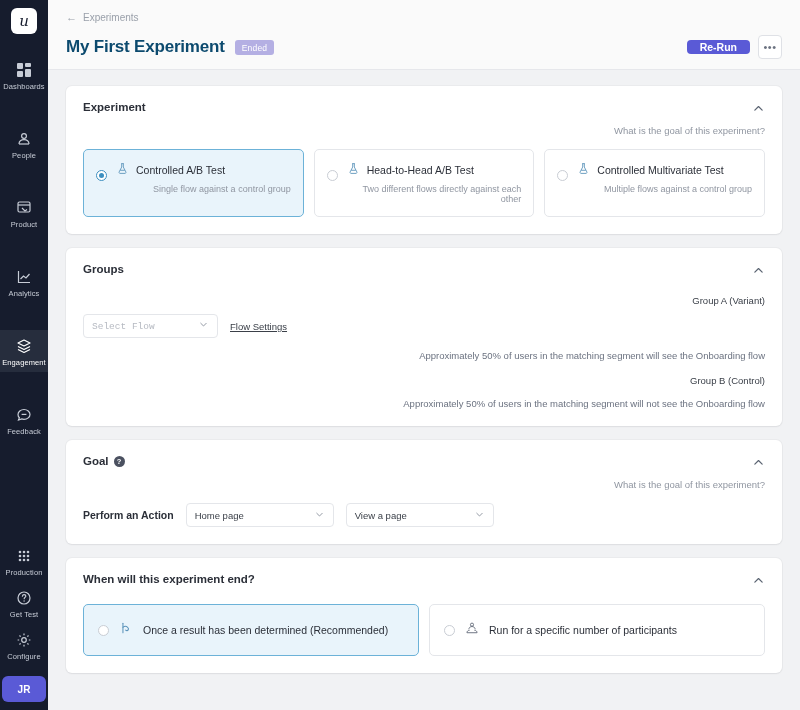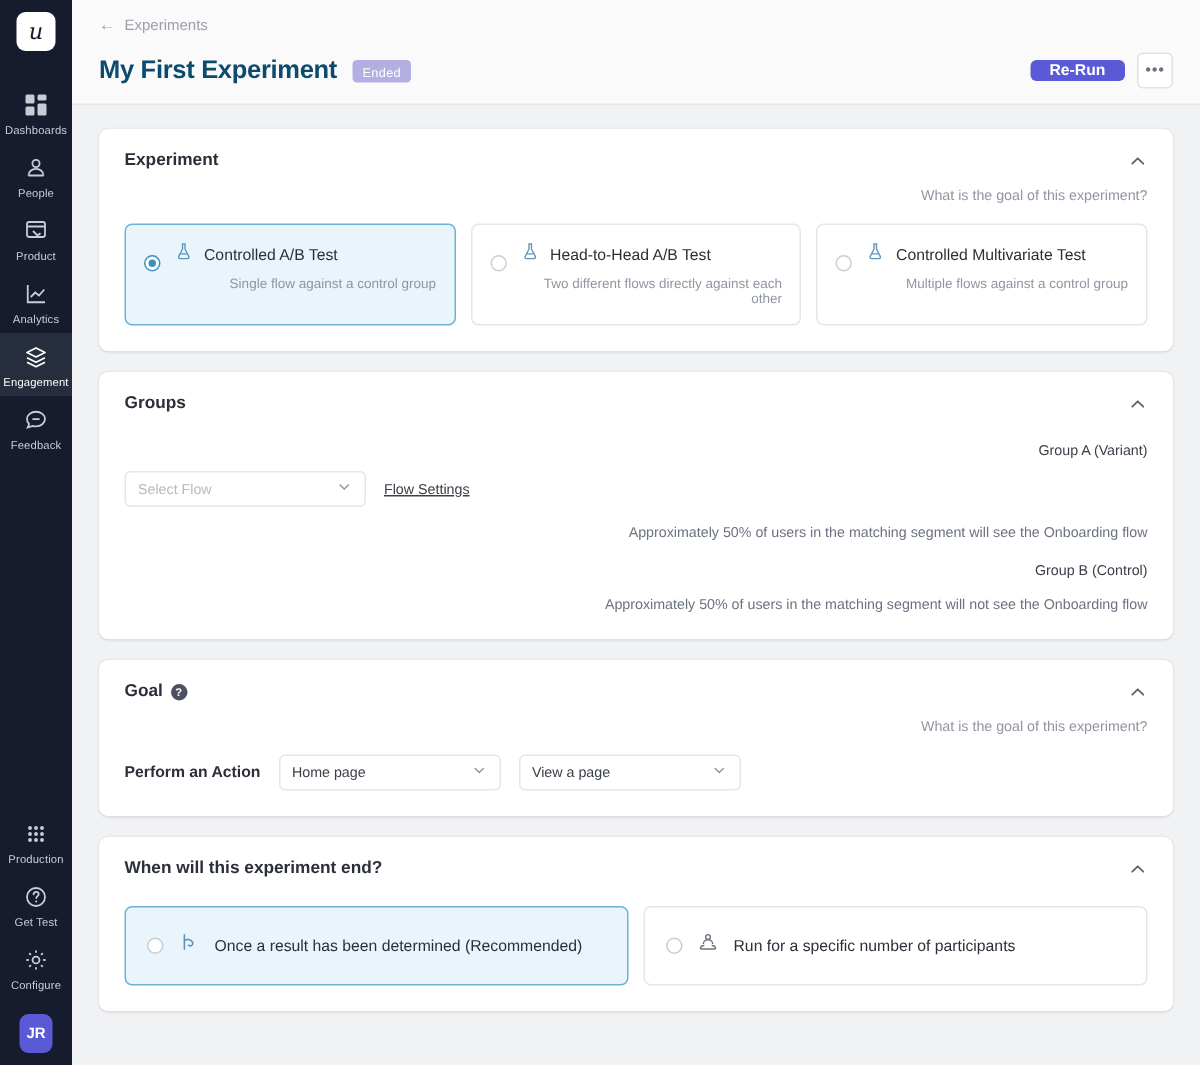--- a/index.html
+++ b/index.html
@@ -17,32 +17,32 @@
     background: #161c2d;
     display: flex; flex-direction: column; align-items: center;
     padding-top: 8px; padding-bottom: 8px;
   }
   .logo {
     width: 26px; height: 26px; border-radius: 6px; background: #ffffff;
     display: flex; align-items: center; justify-content: center;
     margin-bottom: 20px; flex: 0 0 auto;
   }
   .logo span { font-family: "DejaVu Serif", serif; font-style: italic; font-size: 15px; color: #161c2d; line-height: 1; }
-  .nav-top { display: flex; flex-direction: column; align-items: flex-start; width: 100%; }
+  .nav-top { display: flex; flex-direction: column; align-items: flex-start; width: 100%; gap: 27px; }
   .nav-bottom { margin-top: auto; display: flex; flex-direction: column; align-items: center; width: 100%; }
   .nav-item {
     width: 100%; padding: 7px 0 5px; display: flex; flex-direction: column;
     align-items: center; gap: 3px; cursor: pointer;
   }
   .nav-item.active { background: #262d3d; }
   .nav-item .ic { width: 18px; height: 18px; display: block; color: #c7ccd6; }
   .nav-item .lbl { font-size: 7.5px; color: #c7ccd6; letter-spacing: .1px; }
   .nav-item.active .ic, .nav-item.active .lbl { color: #ffffff; }
   .avatar {
-    width: 22px; height: 26px; border-radius: 6px; background: #5a5ad6;
+    width: 44px; height: 26px; border-radius: 6px; background: #5a5ad6;
     color: #fff; font-size: 10px; font-weight: bold;
     display: flex; align-items: center; justify-content: center;
     margin-top: 10px;
   }
 
   
   .main { flex: 1 1 auto; height: 710px; display: flex; flex-direction: column; background: #f1f2f4; }
   .topbar { background: #fafafa; border-bottom: 1px solid #e6e7eb; padding: 12px 18px 10px 18px; flex: 0 0 auto; }
   .breadcrumb { display: flex; align-items: center; gap: 6px; font-size: 10px; color: #9aa0aa; margin-bottom: 12px; cursor: pointer; }
   .breadcrumb .arrow { font-size: 11px; line-height: 1; }
@@ -324,21 +324,21 @@
           <span class="chev">
             <svg viewBox="0 0 16 16" width="13" height="13" fill="none" stroke="currentColor" stroke-width="1.5" stroke-linecap="round" stroke-linejoin="round">
                 <path d="M3.5 10L8 5.6l4.5 4.4"></path>
               </svg>
           </span>
         </div>
 
         <div class="field-label">Group A (Variant)</div>
 
         <div class="sel-row">
-          <div class="select placeholder" style="width:161px;">
+          <div class="select placeholder" style="width:135px;font-family:Liberation Mono, monospace;">
             <span class="val">Select Flow</span>
             <span class="dd">
               <svg viewBox="0 0 16 16" width="11" height="11" fill="none" stroke="currentColor" stroke-width="1.4" stroke-linecap="round" stroke-linejoin="round">
                   <path d="M4 6.2l4 4 4-4"></path>
                 </svg>
             </span>
           </div>
           <span class="link">Flow Settings</span>
         </div>
 

